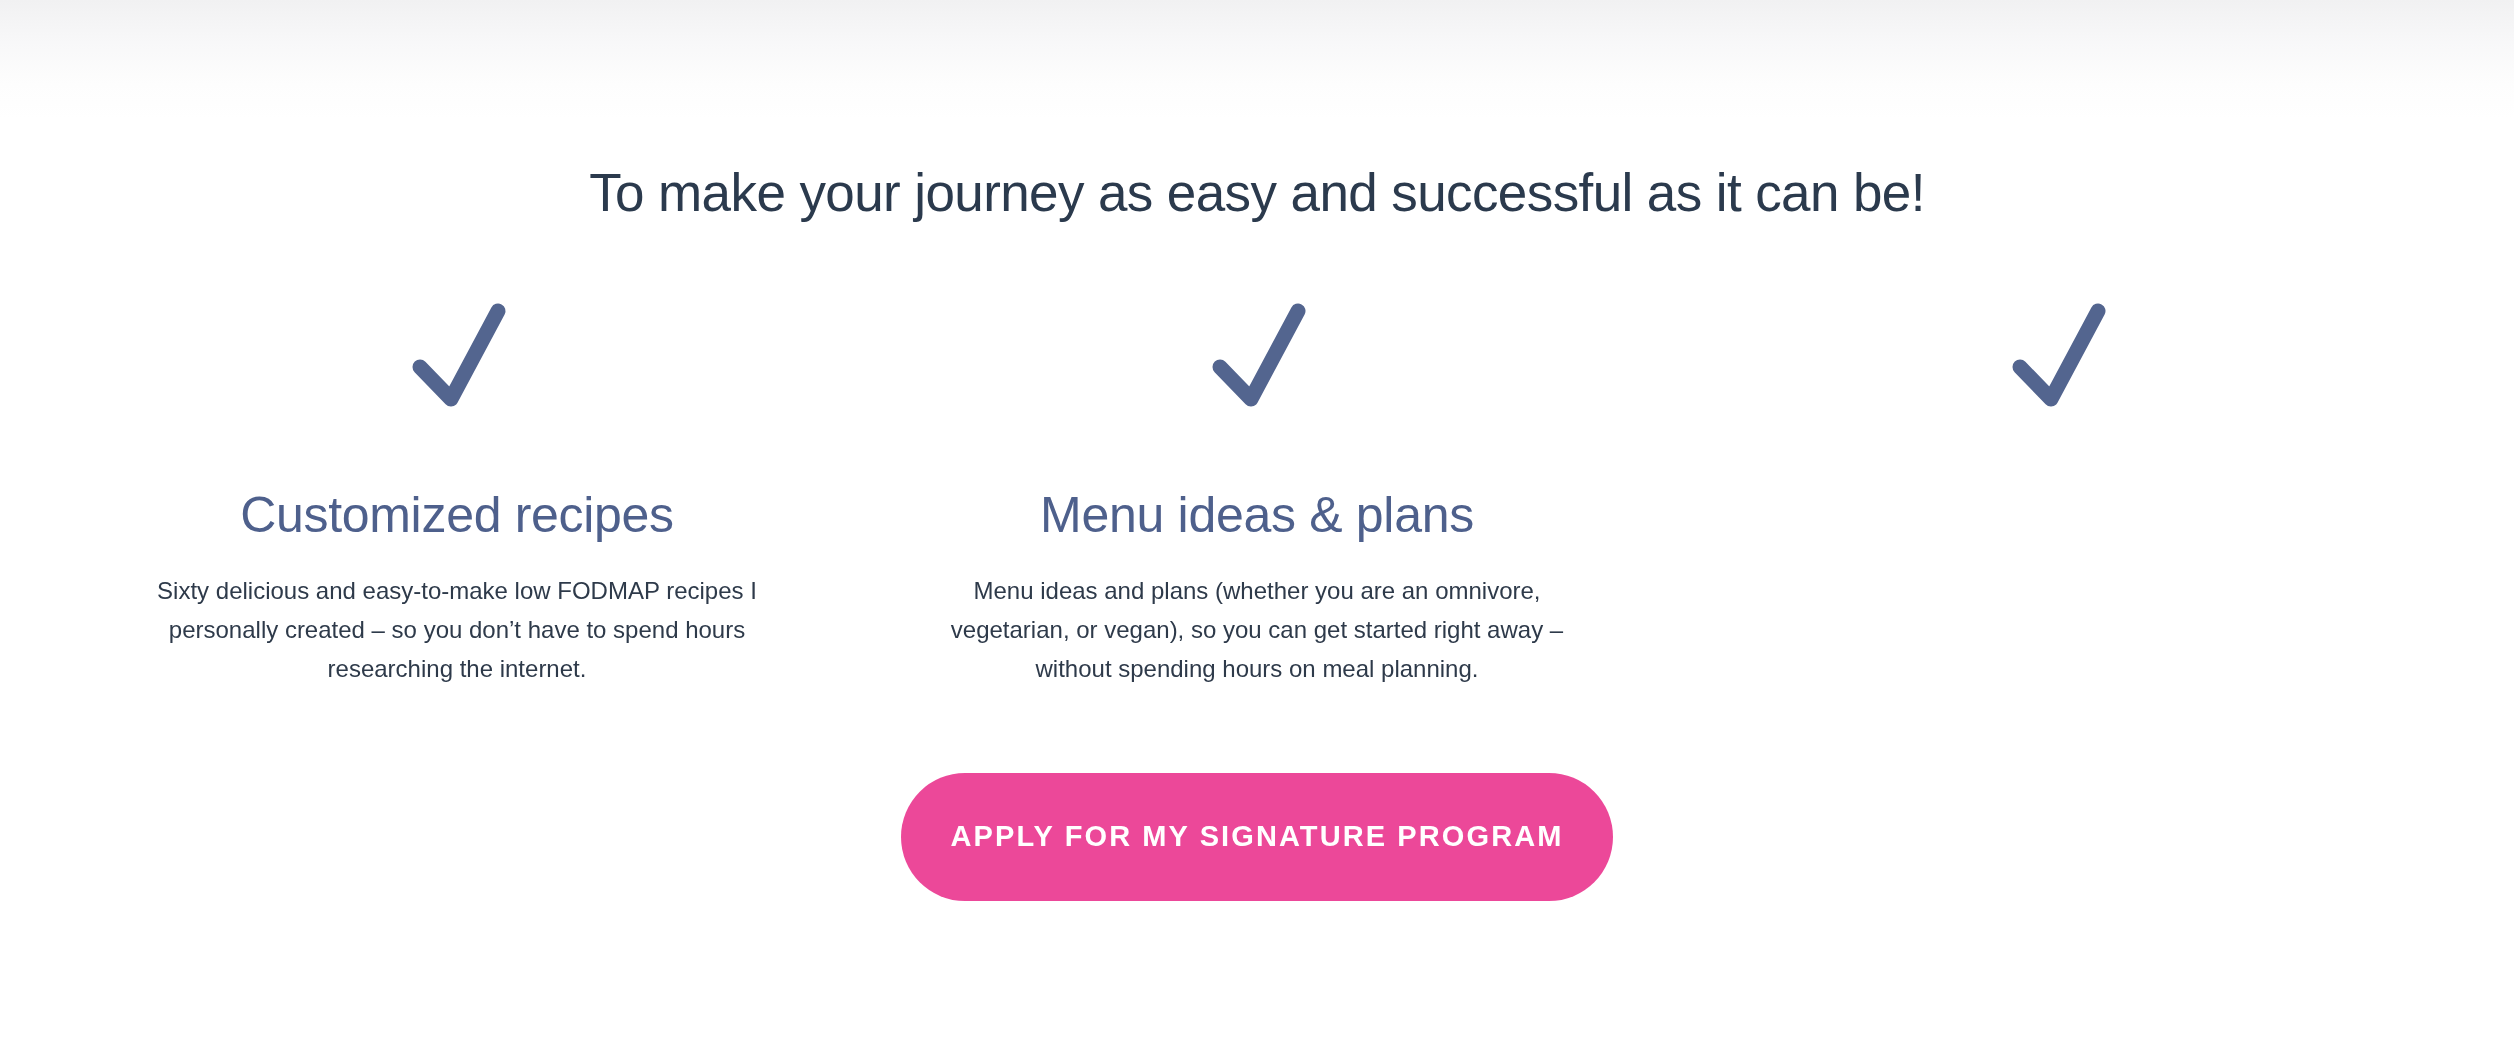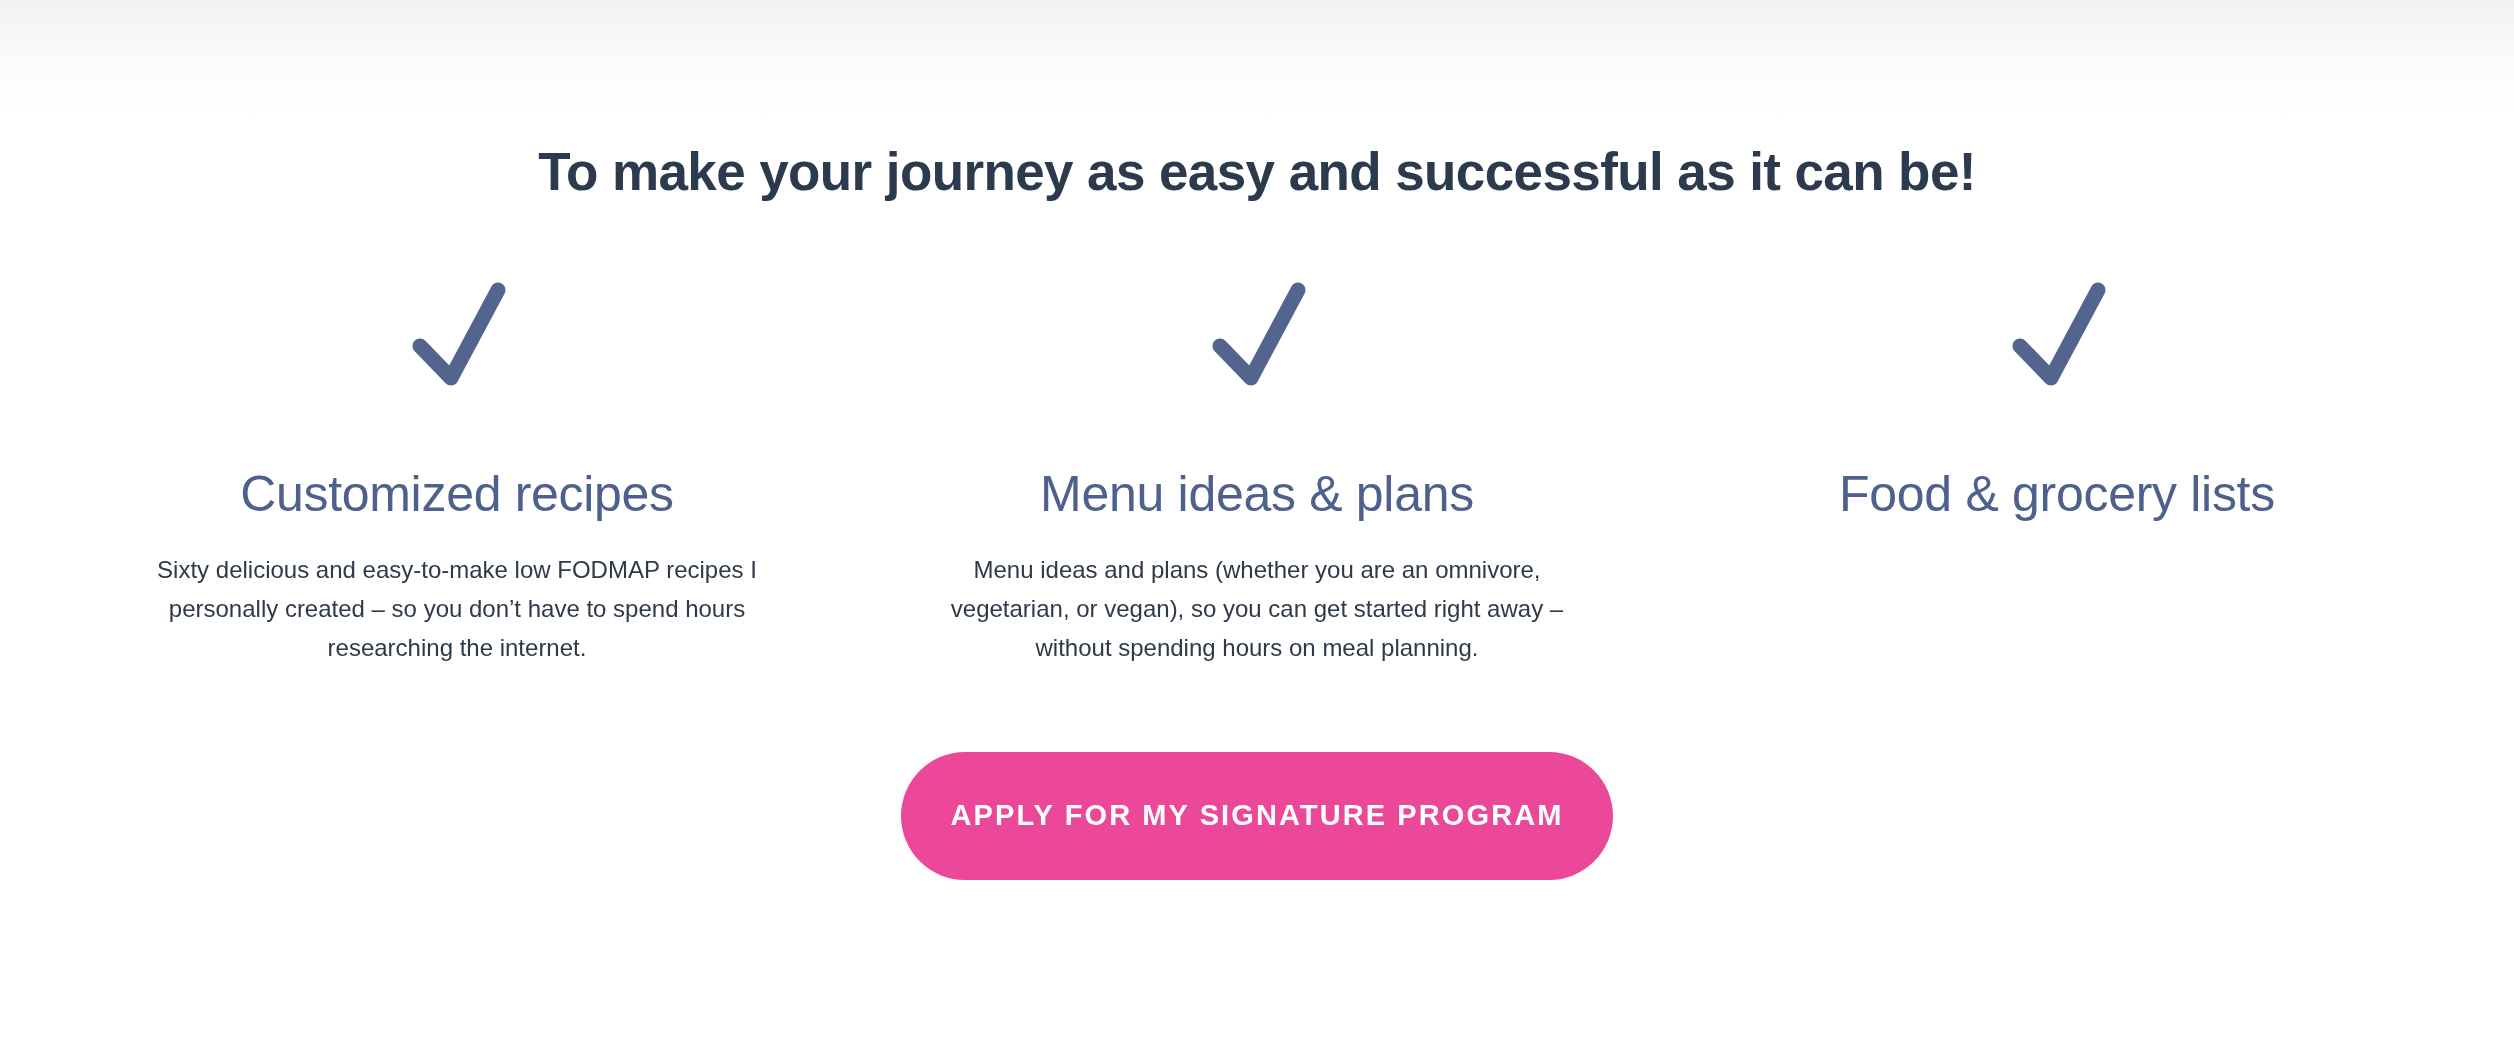--- a/index.html
+++ b/index.html
@@ -51,23 +51,23 @@
     fill: none;
     stroke: #4e608c;
     stroke-width: 3.2;
     stroke-linecap: round;
     stroke-linejoin: round;
     letter-spacing: 4px;
   }
 
   
   .subtitle {
-    margin-top: 31px;
+    margin-top: 52px;
     font-size: 53px;
-    font-weight: bold;
+    font-weight: normal;
     color: #2b3a4d;
     letter-spacing: -0.6px;
     text-align: center;
     white-space: nowrap;
   }
 
   
   .columns {
     margin-top: 72px;
     width: 2400px;
@@ -169,21 +169,20 @@
       <div class="col-heading">Menu ideas &amp; plans</div>
       <div class="col-body">Menu ideas and plans (whether you are an omnivore, vegetarian, or vegan), so you can get started right away – without spending hours on meal planning.</div>
     </div>
 
     <div class="column">
       <div class="check-wrap">
         <svg width="118" height="118" viewBox="0 0 118 118">
           <path d="M 22 72 L 53 104 L 100 16" fill="none" stroke="#53658f" stroke-width="15" stroke-linecap="round" stroke-linejoin="round"></path>
         </svg>
       </div>
-      <div class="col-heading">Food &amp; grocery lists</div>
     </div>
 
   </div>
 
   <div class="cta-wrap">
     <button class="cta-button">APPLY FOR MY SIGNATURE PROGRAM</button>
   </div>
 
 </div>
 

